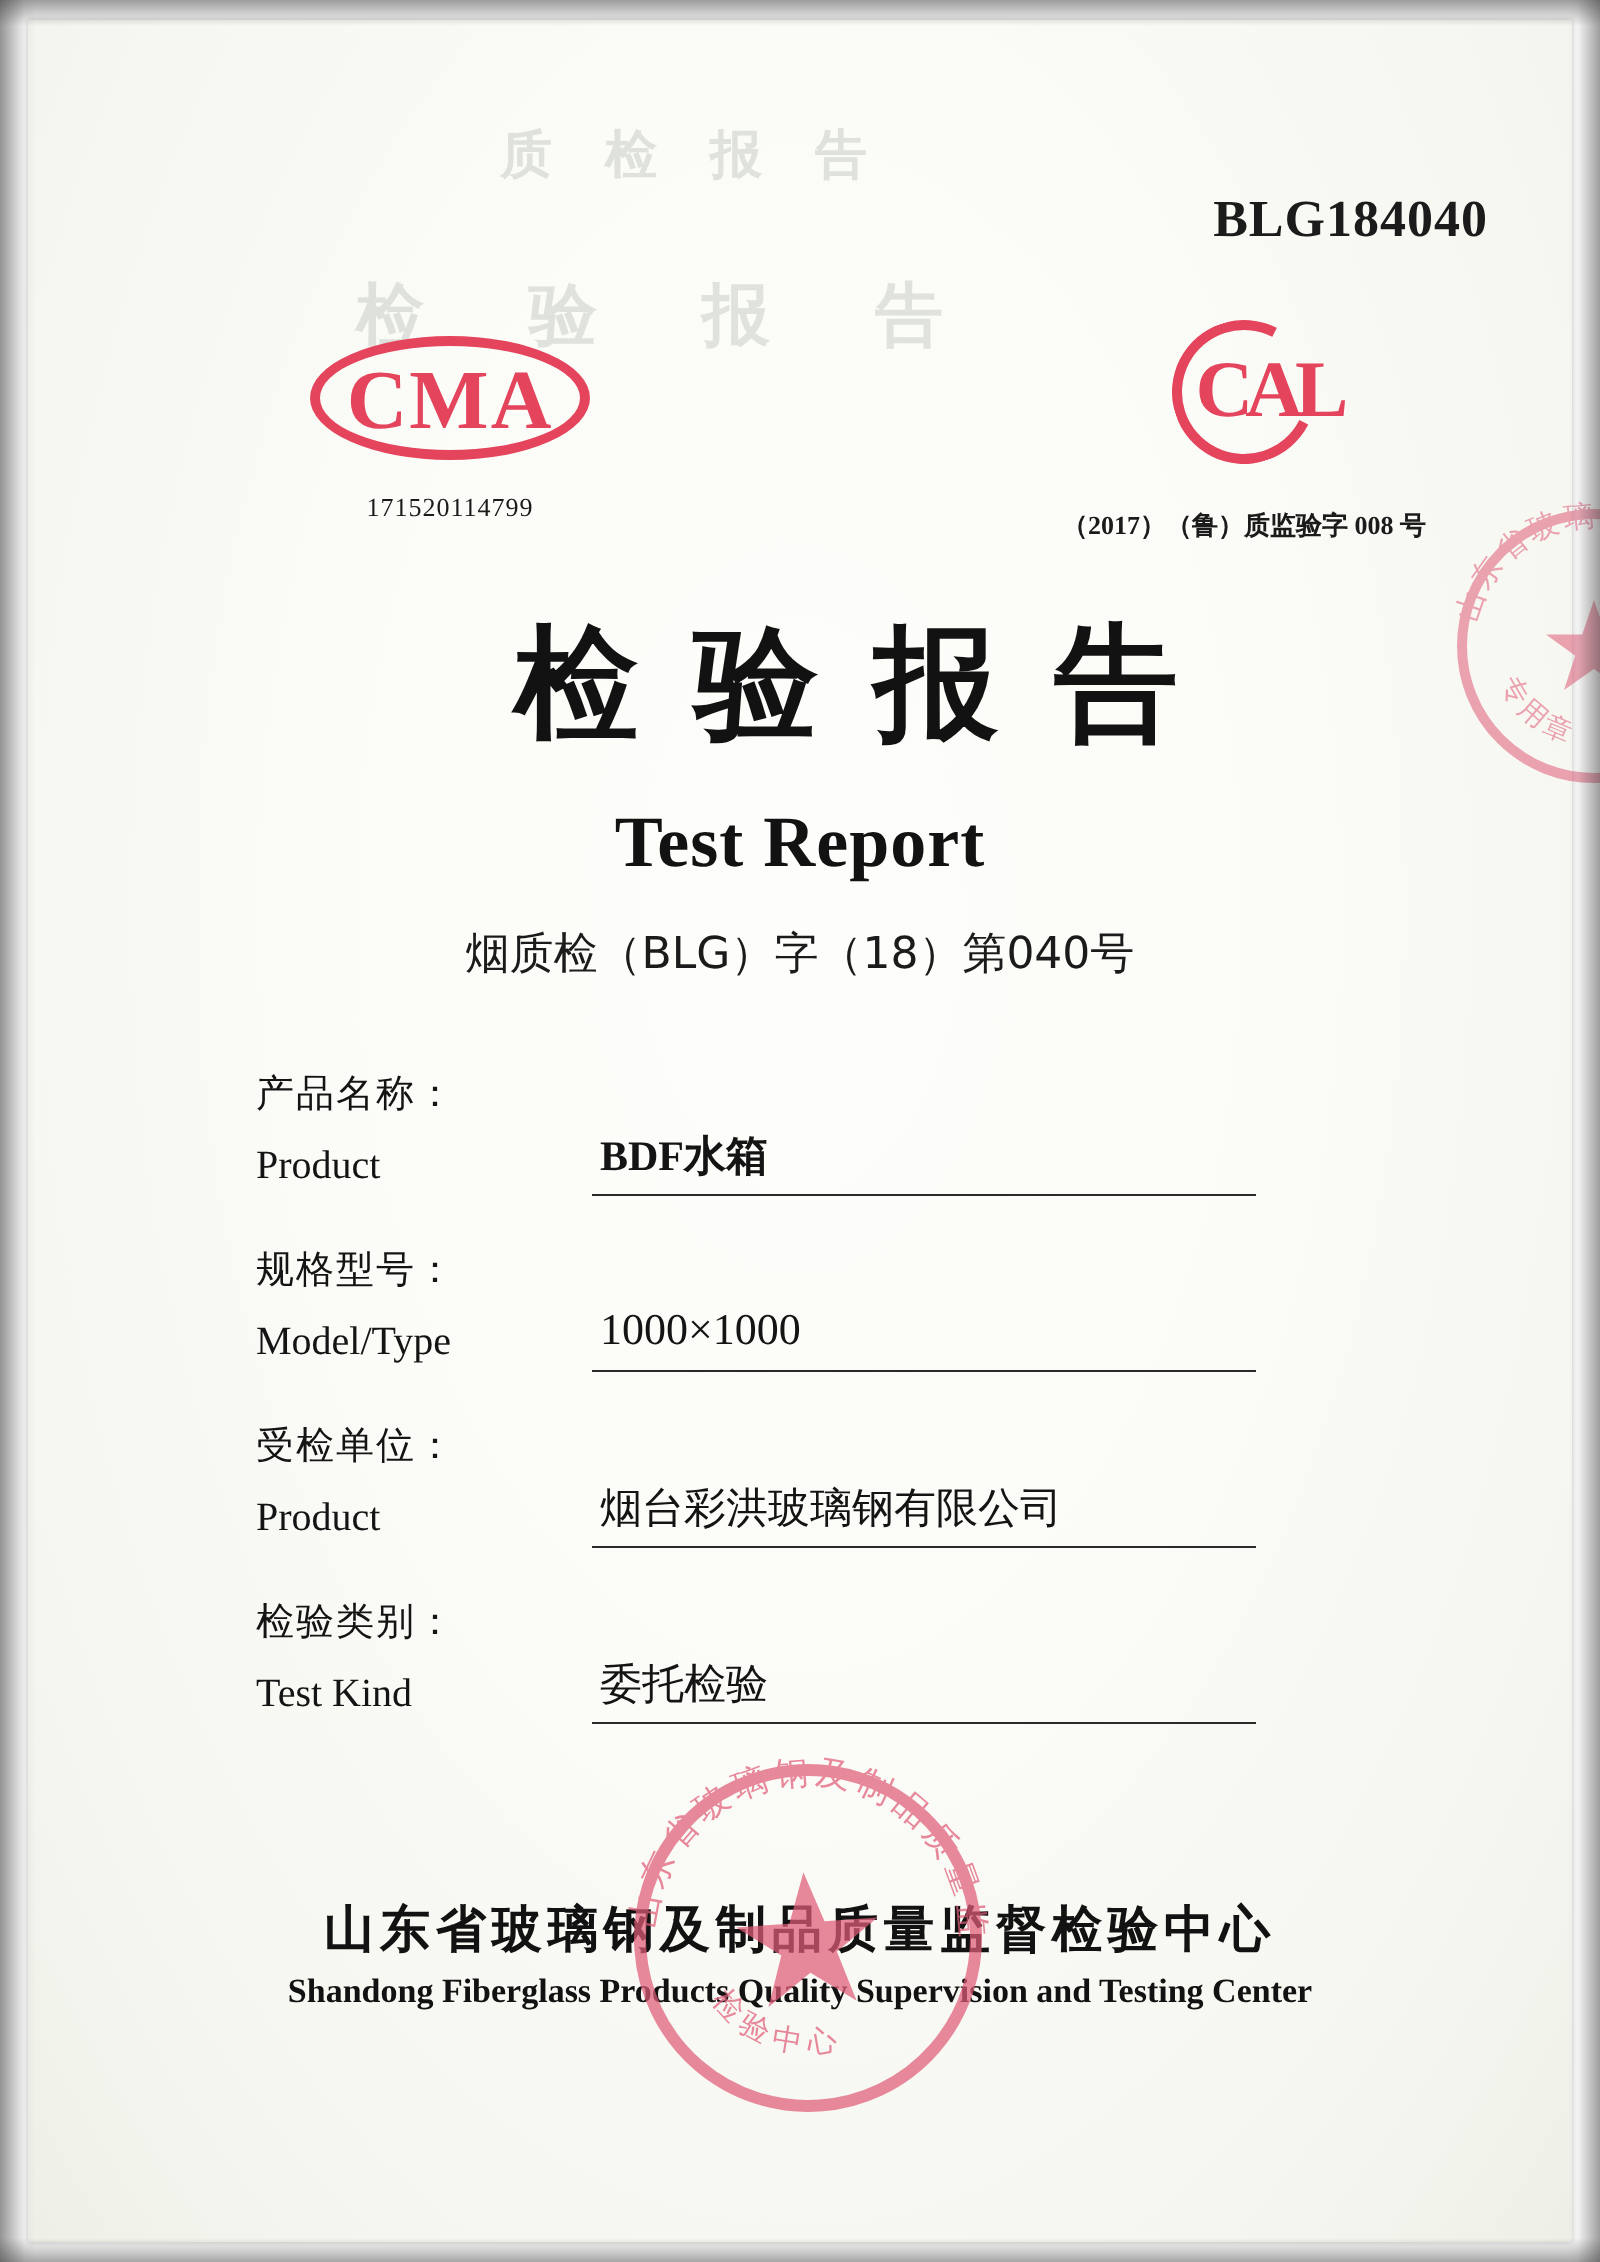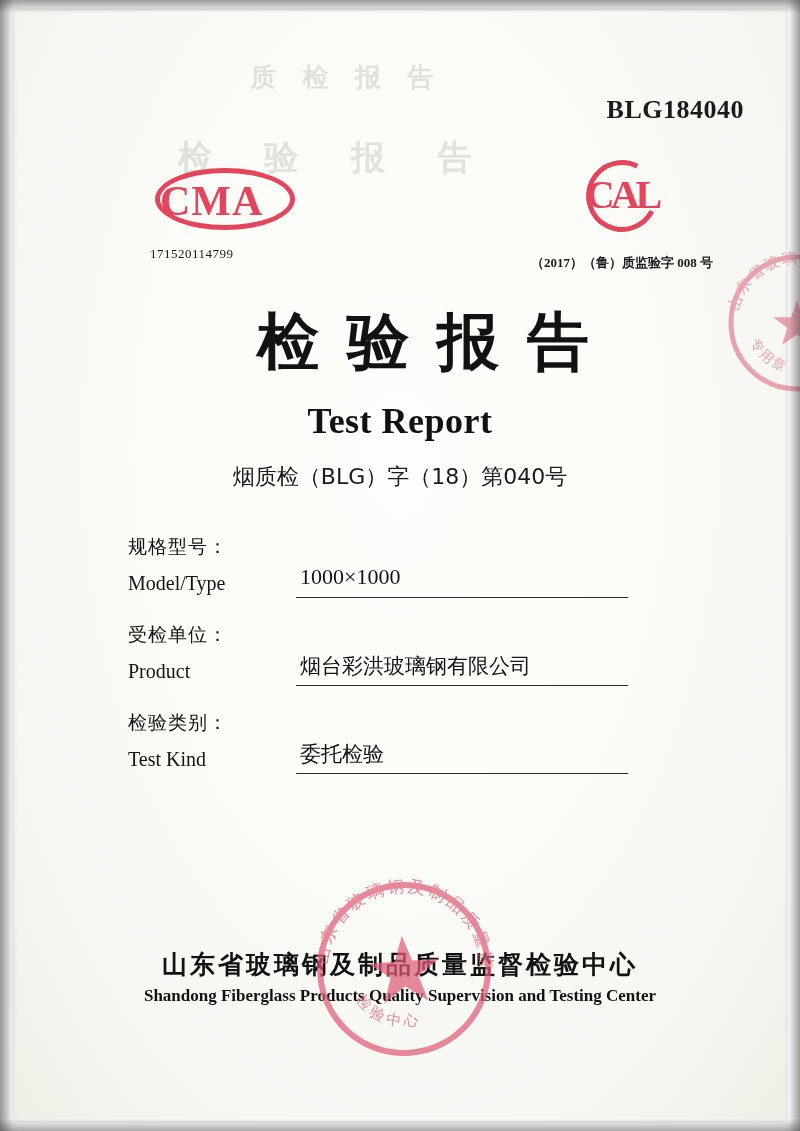--- a/index.html
+++ b/index.html
@@ -65,21 +65,21 @@
     letter-spacing: 0.5px;
     color: #1b1b1b;
   }
 
   
   .cma-wrap {
     position: absolute;
     left: 150px;
     top: 168px;
     width: 150px;
-    text-align: left;
+    text-align: center;
   }
   .cma-mark {
     width: 140px;
     height: 62px;
     margin: 0 auto;
     border: 5px solid #e4445c;
     border-radius: 50% / 50%;
     color: #e4445c;
     font-family: "Liberation Serif", serif;
     font-weight: bold;
@@ -115,21 +115,21 @@
     left: 10px; top: 0;
     width: 72px; height: 72px;
     border: 5px solid #e4445c;
     border-radius: 50%;
     border-right-color: transparent;
     transform: rotate(-18deg);
     box-sizing: border-box;
   }
   .cal-letters {
     position: absolute;
-    left: 0; top: 7px;
+    left: 12px; top: 7px;
     width: 92px;
     color: #e4445c;
     font-weight: bold;
     font-size: 40px;
     line-height: 56px;
     letter-spacing: -4px;
     font-family: "Liberation Serif", serif;
   }
   .cal-code {
     margin-top: 22px;
@@ -273,20 +273,25 @@
       <div class="cal-letters">CAL</div>
     </div>
     <div class="cal-code">（2017）（鲁）质监验字 008 号</div>
   </div>
 
   <div class="title-cn">检验报告</div>
   <div class="title-en">Test Report</div>
   <div class="doc-no">烟质检（BLG）字（18）第040号</div>
 
   <div class="fields">
+    <div class="field">
+      <div class="f-cn">产品名称：</div>
+      <div class="f-en">Product</div>
+      <div class="f-val bold">BDF水箱</div>
+    </div>
     <div class="field">
       <div class="f-cn">规格型号：</div>
       <div class="f-en">Model/Type</div>
       <div class="f-val serif">1000×1000</div>
     </div>
     <div class="field">
       <div class="f-cn">受检单位：</div>
       <div class="f-en">Product</div>
       <div class="f-val">烟台彩洪玻璃钢有限公司</div>
     </div>

